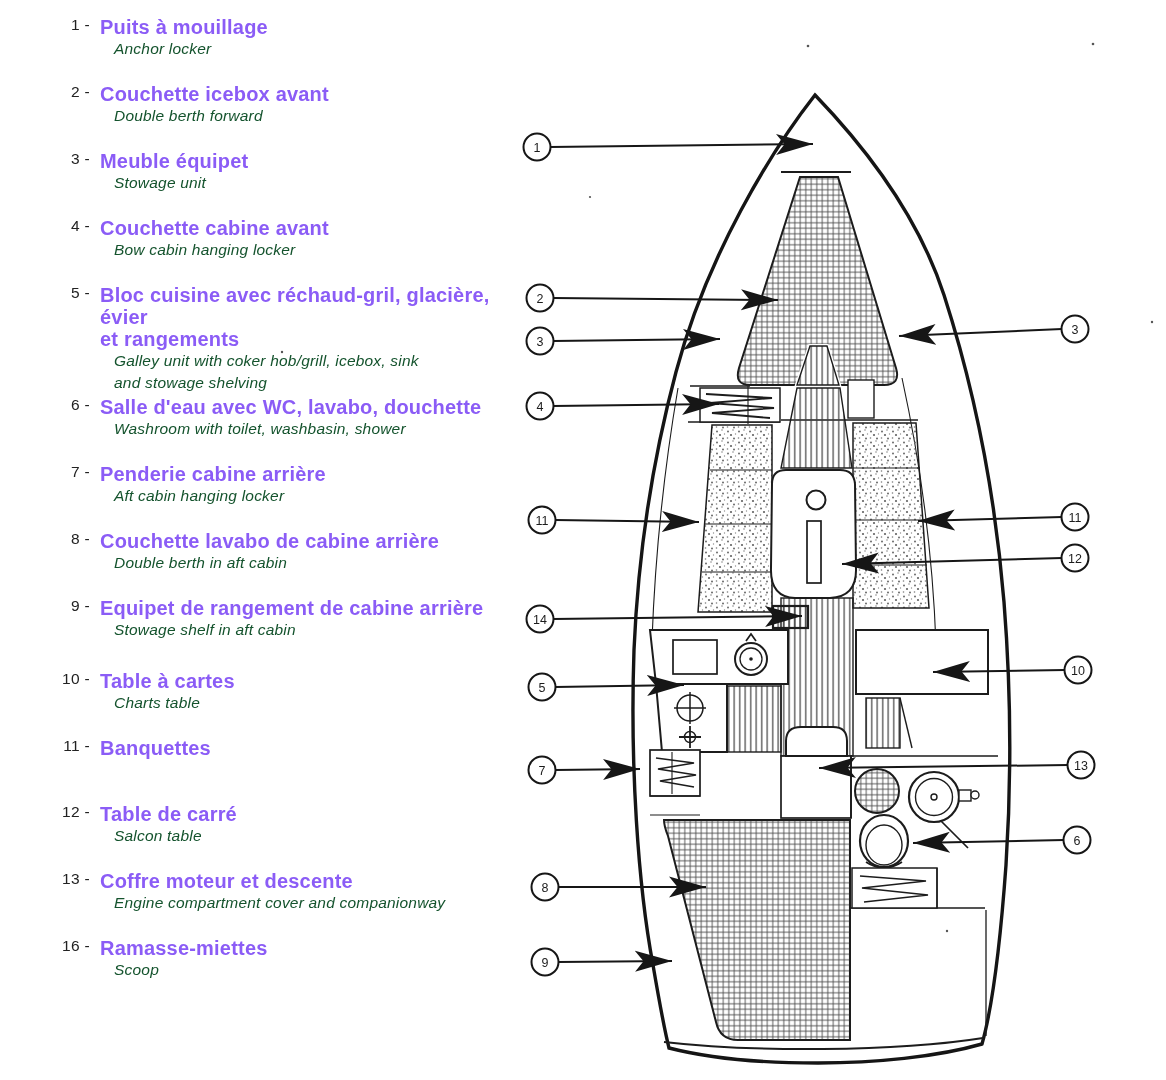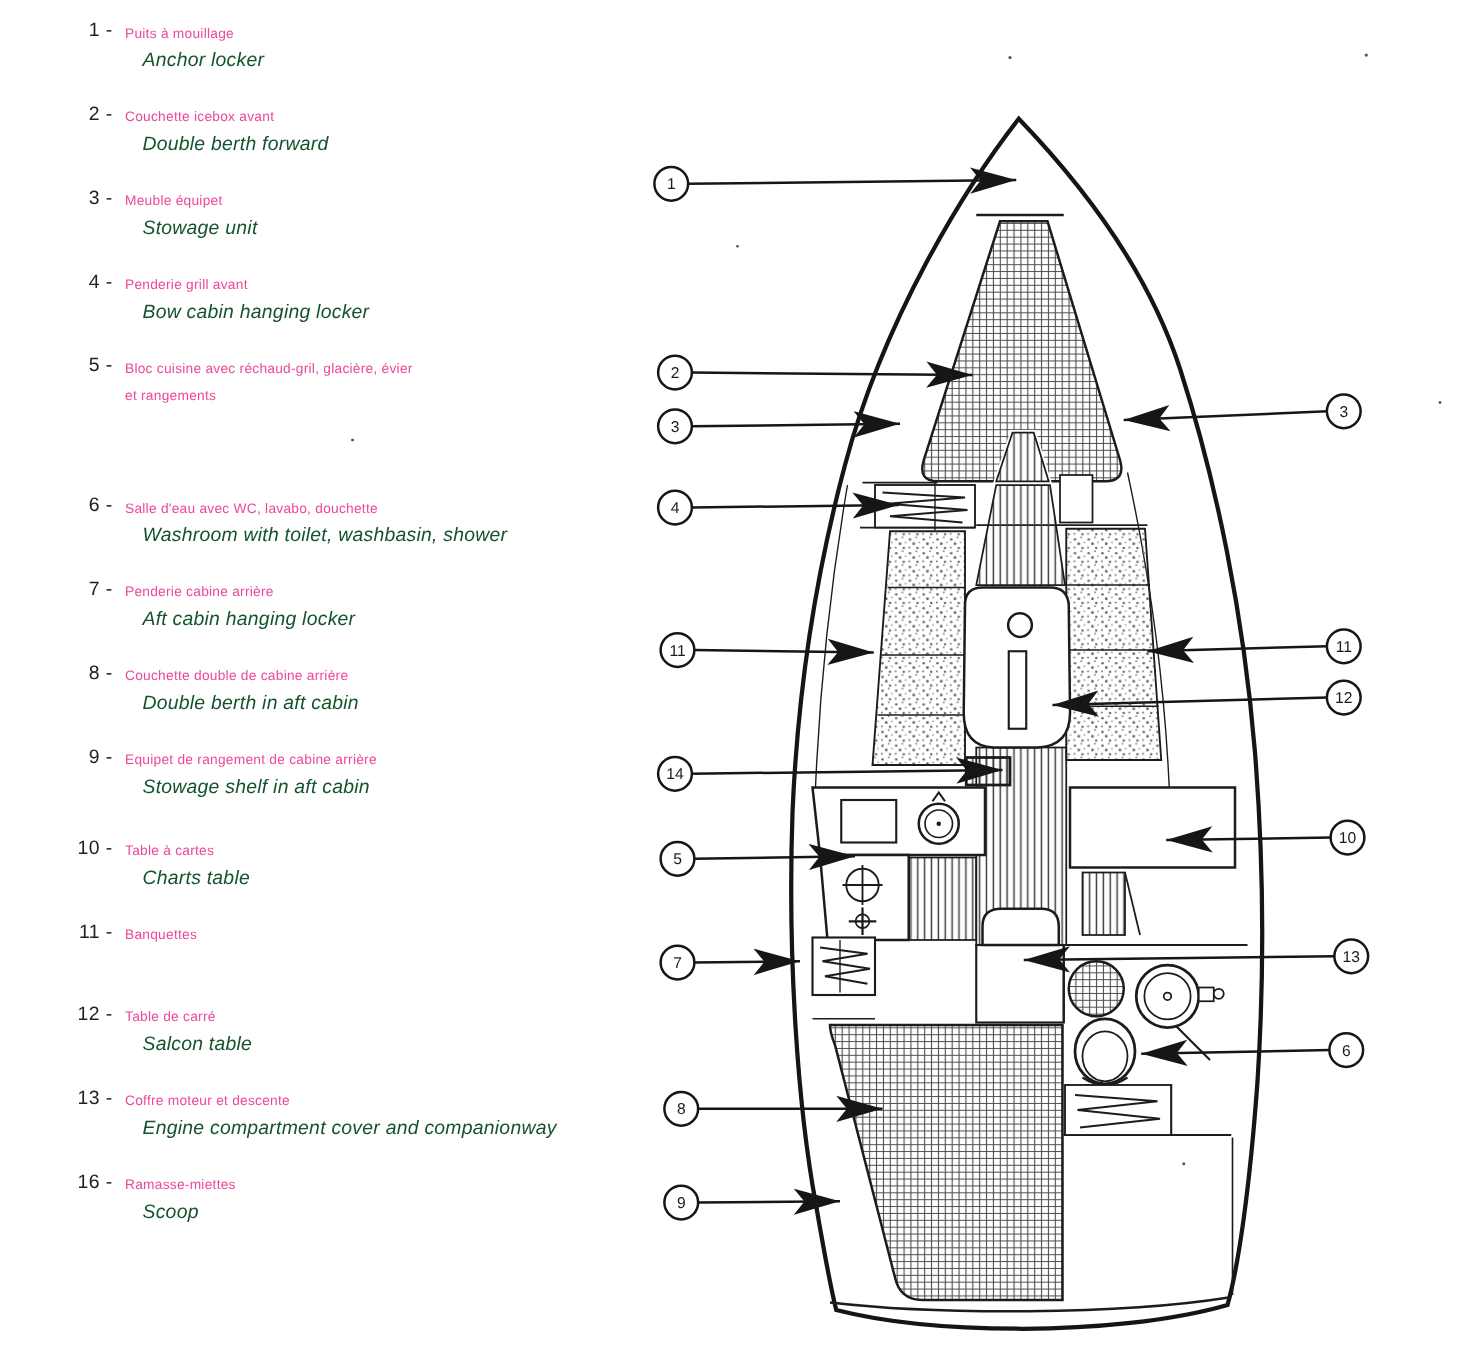--- a/index.html
+++ b/index.html
@@ -9,22 +9,23 @@
     font-family:"Liberation Sans", sans-serif;
   }
   .legend{position:absolute;left:0;top:0;width:520px;height:1080px;}
   .legend-item{position:absolute;left:0;width:520px;}
   .legend-item .num{
     position:absolute;left:48px;top:0;width:42px;text-align:right;
     font-size:15.5px;letter-spacing:.3px;color:#222;
   }
   .legend-item .txt{margin-left:100px;width:414px;}
   .legend-item .fr{
-    font-size:11px;line-height:22px;color:#ec4899;letter-spacing:.2px;
+    font-size:20px;line-height:22px;color:#8b5cf6;letter-spacing:.2px;
     white-space:pre-line;
+    font-weight:bold;
   }
   .legend-item .en{
     font-size:15.5px;line-height:22px;color:#14532d;letter-spacing:.2px;
     font-style:italic;margin-left:14px;white-space:pre-line;
   }
   svg text.cnum{
     font-family:"Liberation Sans", sans-serif;
     font-size:12.5px;fill:#1c1c1c;text-anchor:middle;
   }
   .plan{position:absolute;left:0;top:0;}
@@ -50,49 +51,51 @@
   <div class="legend-item" style="top:150px">
       <span class="num">3 -</span>
       <div class="txt">
         <div class="fr">Meuble équipet</div>
         <div class="en">Stowage unit</div>
       </div>
     </div>
   <div class="legend-item" style="top:217px">
       <span class="num">4 -</span>
       <div class="txt">
-        <div class="fr">Penderie grill avant</div>
+        <div class="fr">Couchette cabine avant</div>
         <div class="en">Bow cabin hanging locker</div>
       </div>
     </div>
   <div class="legend-item" style="top:284px">
       <span class="num">5 -</span>
       <div class="txt">
         <div class="fr">Bloc cuisine avec réchaud-gril, glacière, évier
 et rangements</div>
+        <div class="en">Galley unit with coker hob/grill, icebox, sink
+and stowage shelving</div>
       </div>
     </div>
   <div class="legend-item" style="top:396px">
       <span class="num">6 -</span>
       <div class="txt">
         <div class="fr">Salle d'eau avec WC, lavabo, douchette</div>
         <div class="en">Washroom with toilet, washbasin, shower</div>
       </div>
     </div>
   <div class="legend-item" style="top:463px">
       <span class="num">7 -</span>
       <div class="txt">
         <div class="fr">Penderie cabine arrière</div>
         <div class="en">Aft cabin hanging locker</div>
       </div>
     </div>
   <div class="legend-item" style="top:530px">
       <span class="num">8 -</span>
       <div class="txt">
-        <div class="fr">Couchette double de cabine arrière</div>
+        <div class="fr">Couchette lavabo de cabine arrière</div>
         <div class="en">Double berth in aft cabin</div>
       </div>
     </div>
   <div class="legend-item" style="top:597px">
       <span class="num">9 -</span>
       <div class="txt">
         <div class="fr">Equipet de rangement de cabine arrière</div>
         <div class="en">Stowage shelf in aft cabin</div>
       </div>
     </div>

